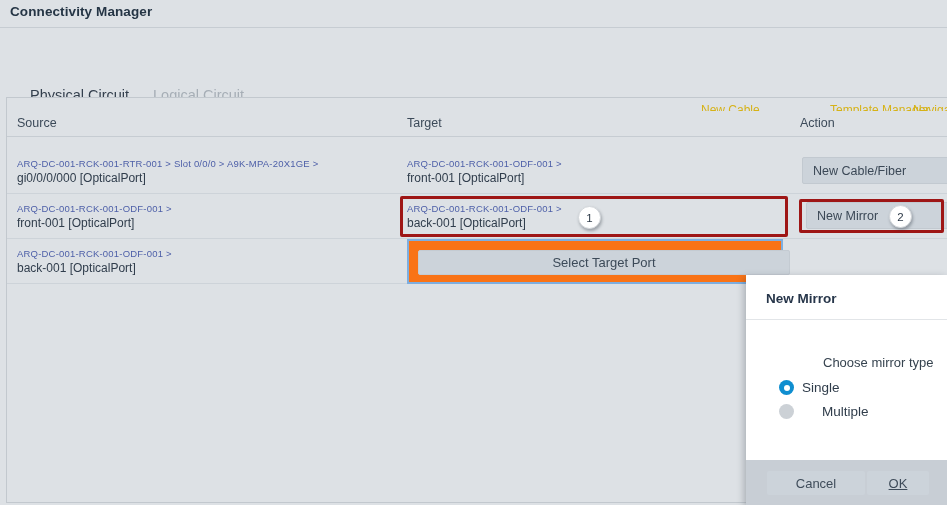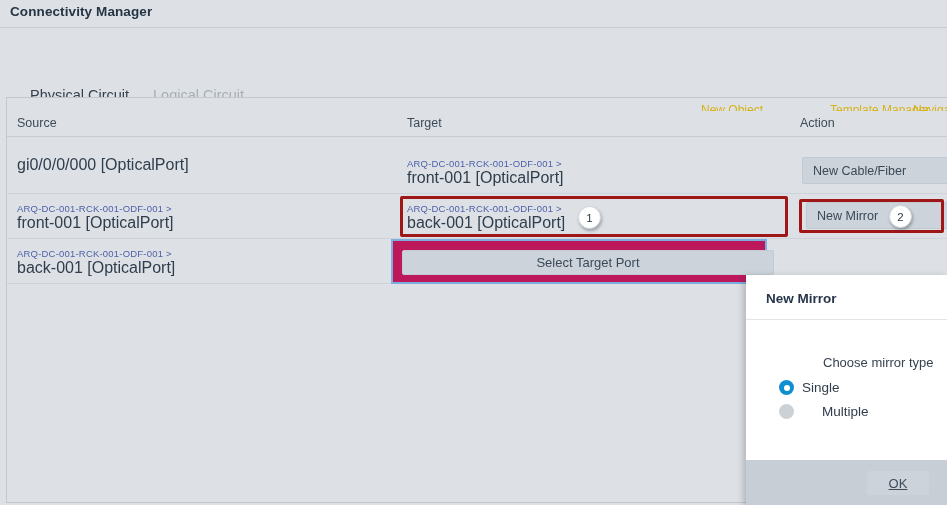--- a/index.html
+++ b/index.html
@@ -90,21 +90,21 @@
   .row.r2 { top: 96px; height: 45px; }
   .row.r3 { top: 141px; height: 45px; }
 
   .cell-src { position: absolute; left: 10px; top: 8px; width: 385px; }
   .cell-tgt { position: absolute; left: 400px; top: 8px; width: 385px; }
   .path {
     font-size: 9.5px; color: #4d5fa8; line-height: 13px;
     letter-spacing: .2px; white-space: nowrap;
   }
   .leaf {
-    font-size: 16px; color: #303d4c; line-height: 16px;
+    font-size: 12px; color: #303d4c; line-height: 16px;
     white-space: nowrap;
   }
 
   
   .act-btn {
     position: absolute;
     background: #ccd3da;
     border: 1px solid #c2c9d0;
     border-radius: 2px;
     font-size: 12.5px; color: #3b4856;
@@ -119,23 +119,23 @@
   .select-port-btn {
     position: absolute; left: 9px; top: 9px; width: 372px; height: 25px;
     background: #ccd3da;
     border: 1px solid #c4cbd2;
     border-radius: 2px;
     display: flex; align-items: center; justify-content: center;
     font-size: 13px; color: #3c4a58;
     cursor: pointer;
   }
   .tgt-cell-selected {
-    position: absolute; left: 384px; top: 141px; width: 376px; height: 45px;
+    position: absolute; left: 400px; top: 141px; width: 376px; height: 45px;
     border: 2px solid #7daee0;
-    background: #be185d;
+    background: #f97316;
   }
 
   
   .anno-box {
     position: absolute;
     border: 3px solid #9e1616;
     border-radius: 2px;
     pointer-events: none;
   }
   .anno-box.b1 { left: 400px; top: 196px; width: 388px; height: 41px; }
@@ -233,33 +233,34 @@
   <div class="tabbar">
     <div class="tab active">Physical Circuit</div>
     <div class="tab inactive">Logical Circuit</div>
     <div class="tabs-underline"></div>
     <div class="tab-active-bar"></div>
   </div>
 
   <div class="table-wrap">
 
     <div class="toolbar-links">
-      <div class="tlink l1">New Object</div>
+      <div class="tlink l1">New Cable</div>
       <div class="tlink l2">Template Manager</div>
       <div class="tlink l3">Naviga</div>
     </div>
 
     <div class="thead">
       <div class="th c1">Source</div>
       <div class="th c2">Target</div>
       <div class="th c3">Action</div>
     </div>
 
     <div class="row r1">
       <div class="cell-src">
+        <div class="path">ARQ-DC-001-RCK-001-RTR-001 &gt; Slot 0/0/0 &gt; A9K-MPA-20X1GE &gt;</div>
         <div class="leaf">gi0/0/0/000 [OpticalPort]</div>
       </div>
       <div class="cell-tgt">
         <div class="path">ARQ-DC-001-RCK-001-ODF-001 &gt;</div>
         <div class="leaf">front-001 [OpticalPort]</div>
       </div>
       <div class="act-btn a1">New Cable/Fiber</div>
     </div>
 
     <div class="row r2">
@@ -308,17 +309,18 @@
             <span class="radio-inner"></span>
           </span>
         <span class="radio-label">Single</span>
       </div>
       <div class="radio-row rr2">
         <span class="radio-outer off"></span>
         <span class="radio-label">Multiple</span>
       </div>
     </div>
     <div class="modal-footer">
+      <button class="mbtn cancel">Cancel</button>
       <button class="mbtn ok">OK</button>
     </div>
   </div>
 
 </div>
 
 </body></html>

